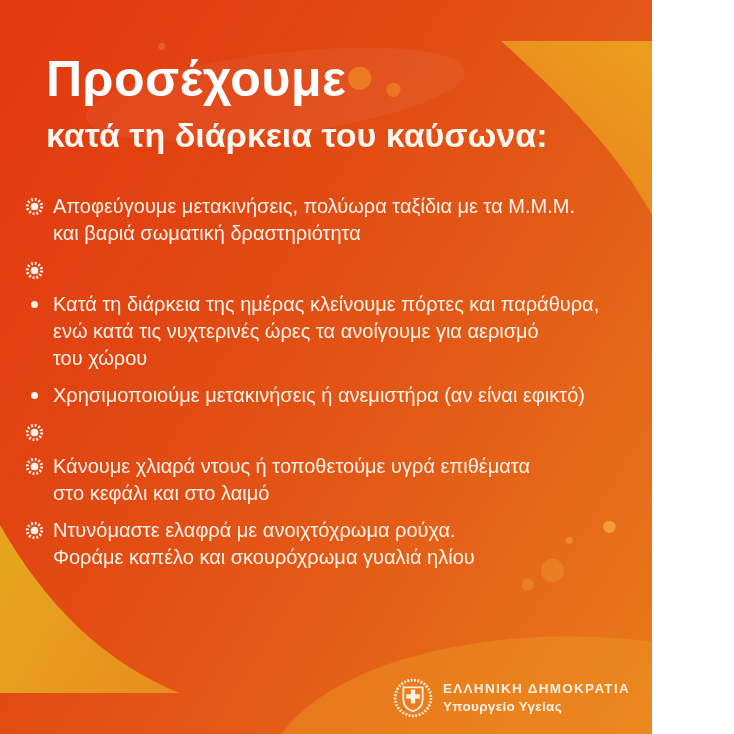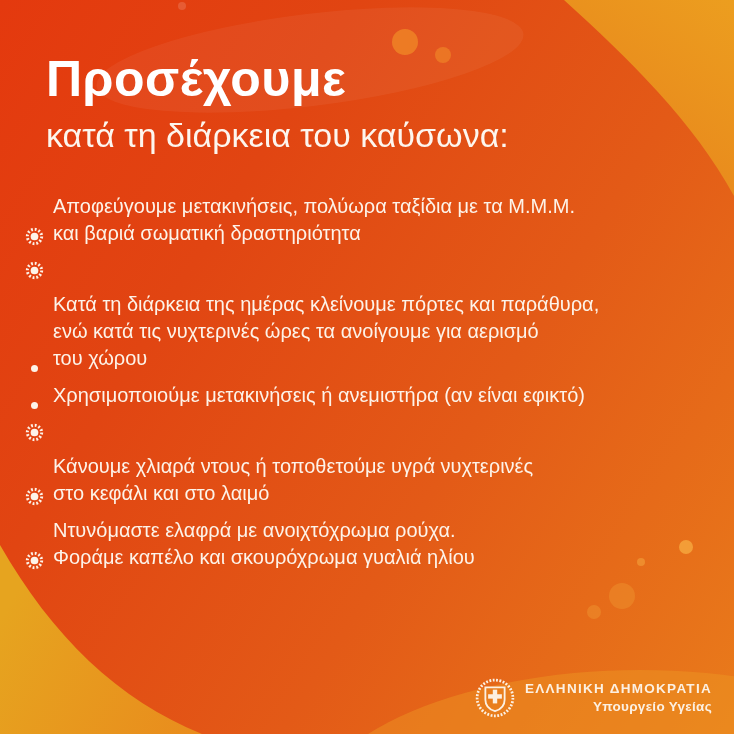--- a/index.html
+++ b/index.html
@@ -1,18 +1,18 @@
 <!DOCTYPE html>
 <html lang="el"><head>
 <meta charset="utf-8">
 <style>
   html, body { margin: 0; padding: 0; background: #ffffff; }
   .poster {
     position: relative;
-    width: 734px;
+    width: 652px;
     height: 734px;
     overflow: hidden;
     font-family: "Liberation Sans", sans-serif;
     background: linear-gradient(122deg, #e4390e 0%, #e14512 30%, #e35a17 62%, #e97b1b 100%);
   }
   .bg-svg {
     position: absolute;
     inset: 0;
     width: 100%;
     height: 100%;
@@ -23,26 +23,26 @@
     margin: 0;
     font-size: 50px;
     font-weight: 700;
     letter-spacing: 0.5px;
     color: #ffffff;
     line-height: 1.1;
   }
   .subtitle {
     margin: 9px 0 4px 0;
     font-size: 34px;
-    font-weight: 400;
+    font-weight: 700;
     color: #fdf6ee;
     line-height: 1.15;
   }
   .tips-list { position: absolute; left: 22px; top: 193px; right: 24px; }
-  .tip { display: flex; align-items: flex-end; margin-bottom: 10px; }
+  .tip { display: flex; align-items: flex-start; margin-bottom: 10px; }
   .icon-box {
     flex: 0 0 24px;
     width: 24px;
     margin-right: 7px;
     display: flex;
     justify-content: center;
   }
   .sun { width: 21px; height: 21px; margin-top: 3px; color: #fdf3e9; }
   .bullet {
     width: 7px; height: 7px;
@@ -57,21 +57,20 @@
     white-space: pre-line;
   }
   .footer {
     position: absolute;
     right: 22px;
     bottom: 14px;
     display: flex;
     align-items: center;
     gap: 8px;
     color: #fcf0e2;
-    text-align: right;
   }
   .emblem { width: 44px; height: 46px; }
   .org-name { font-size: 13.5px; font-weight: 700; letter-spacing: 1.3px; }
   .dept-name { font-size: 13.5px; font-weight: 700; letter-spacing: 0.3px; margin-top: 3px; }
 </style>
 </head>
 <body>
 
 <div class="poster">
 
@@ -157,21 +156,21 @@
       </span>
     </div>
 
     <div class="tip">
       <span class="icon-box">
         <svg class="sun" viewBox="0 0 24 24">
             <circle cx="12" cy="12" r="4.4" fill="currentColor"></circle>
             <circle cx="12" cy="12" r="8.2" fill="none" stroke="currentColor" stroke-width="3.4" stroke-dasharray="2.1 2.2"></circle>
           </svg>
       </span>
-      <span class="tip-text">Κάνουμε χλιαρά ντους ή τοποθετούμε υγρά νυχτερινές
+      <span class="tip-text">Κάνουμε χλιαρά ντους ή τοποθετούμε υγρά επιθέματα
 στο κεφάλι και στο λαιμό</span>
     </div>
 
     <div class="tip">
       <span class="icon-box">
         <svg class="sun" viewBox="0 0 24 24">
             <circle cx="12" cy="12" r="4.4" fill="currentColor"></circle>
             <circle cx="12" cy="12" r="8.2" fill="none" stroke="currentColor" stroke-width="3.4" stroke-dasharray="2.1 2.2"></circle>
           </svg>
       </span>

